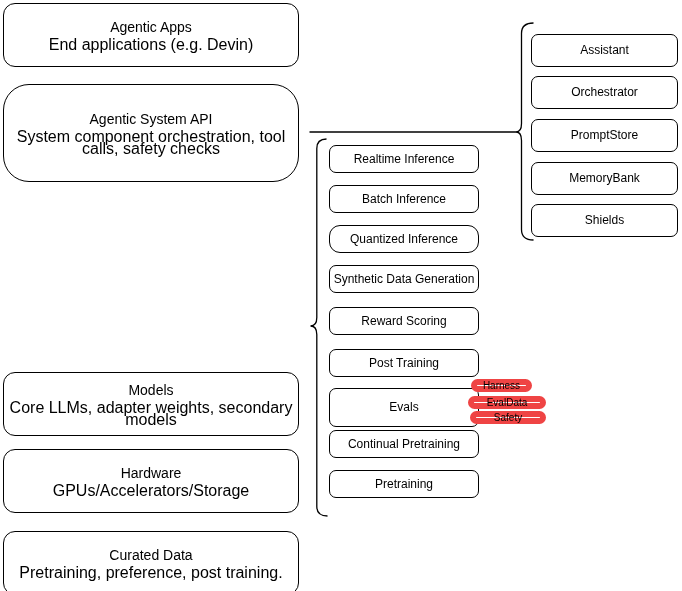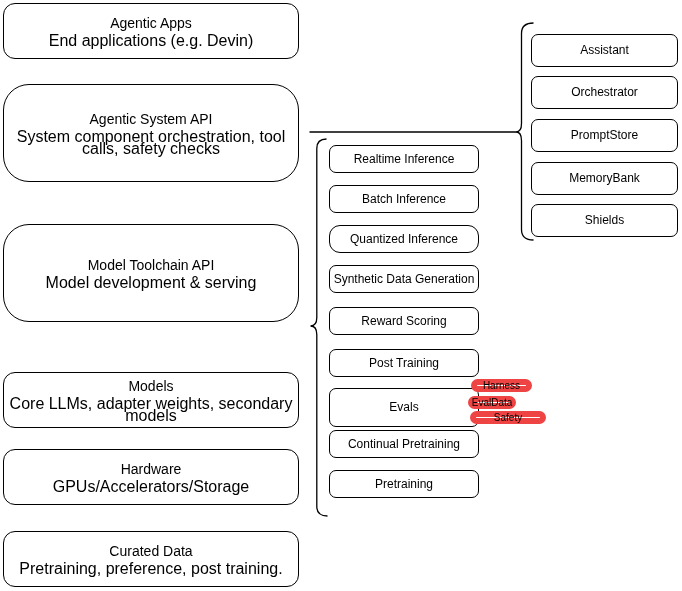--- a/index.html
+++ b/index.html
@@ -30,21 +30,21 @@
     box-sizing: border-box;
     border: 1px solid #000000;
     background: #ffffff;
     display: flex;
     flex-direction: column;
     align-items: center;
     justify-content: center;
     text-align: center;
     gap: 4px;
   }
-  .lbox.small { height: 56px; border-radius: 12px; }
+  .lbox.small { height: 64px; border-radius: 12px; }
   .lbox.big   { height: 98px; border-radius: 26px; }
   .lbox-title { font-size: 14px; line-height: 16px; }
   .lbox-sub   { font-size: 16px; line-height: 12px; }
   
   .node {
     position: absolute;
     box-sizing: border-box;
     border: 1px solid #000000;
     border-radius: 7px;
     background: #ffffff;
@@ -86,24 +86,20 @@
   <div class="lbox small" style="top:3px;">
     <div class="lbox-title">Agentic Apps</div>
     <div class="lbox-sub">End applications (e.g. Devin)</div>
   </div>
 
   <div class="lbox big" style="top:84px;">
     <div class="lbox-title">Agentic System API</div>
     <div class="lbox-sub">System component orchestration, tool calls, safety checks</div>
   </div>
 
-  <div class="lbox big" style="top:224px;">
-    <div class="lbox-title">Model Toolchain API</div>
-    <div class="lbox-sub">Model development &amp; serving</div>
-  </div>
 
   <div class="lbox small" style="top:449px;">
     <div class="lbox-title">Hardware</div>
     <div class="lbox-sub">GPUs/Accelerators/Storage</div>
   </div>
 
   <div class="lbox small" style="top:372px;">
     <div class="lbox-title">Models</div>
     <div class="lbox-sub">Core LLMs, adapter weights, secondary models</div>
   </div>
@@ -137,21 +133,21 @@
   <div class="node mid" style="top:430px;">
     <span>Continual Pretraining</span>
   </div>
   <div class="node mid" style="top:470px;">
     <span>Pretraining</span>
   </div>
 
   <div class="pill" style="left:471px;top:379px;width:61px;height:13px;">
     <span>Harness</span>
   </div>
-  <div class="pill" style="left:468px;top:396px;width:48px;height:13px;">
+  <div class="pill" style="left:468px;top:396px;width:78px;height:13px;">
     <span>EvalData</span>
   </div>
   <div class="pill" style="left:470px;top:411px;width:76px;height:13px;">
     <span>Safety</span>
   </div>
 
   <div class="node rgt" style="top:34px;">
     <span>Assistant</span>
   </div>
   <div class="node rgt" style="top:76px;">

